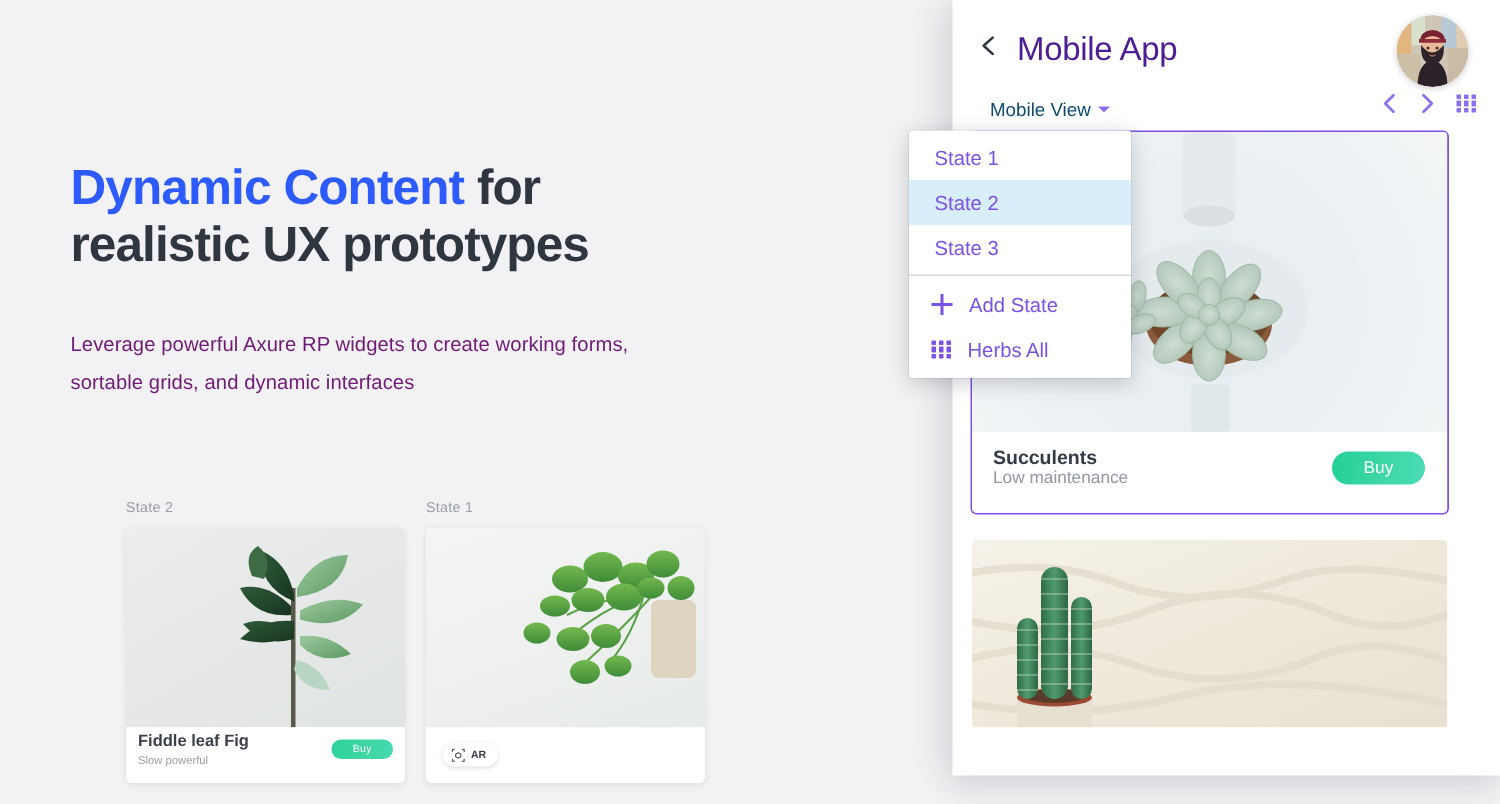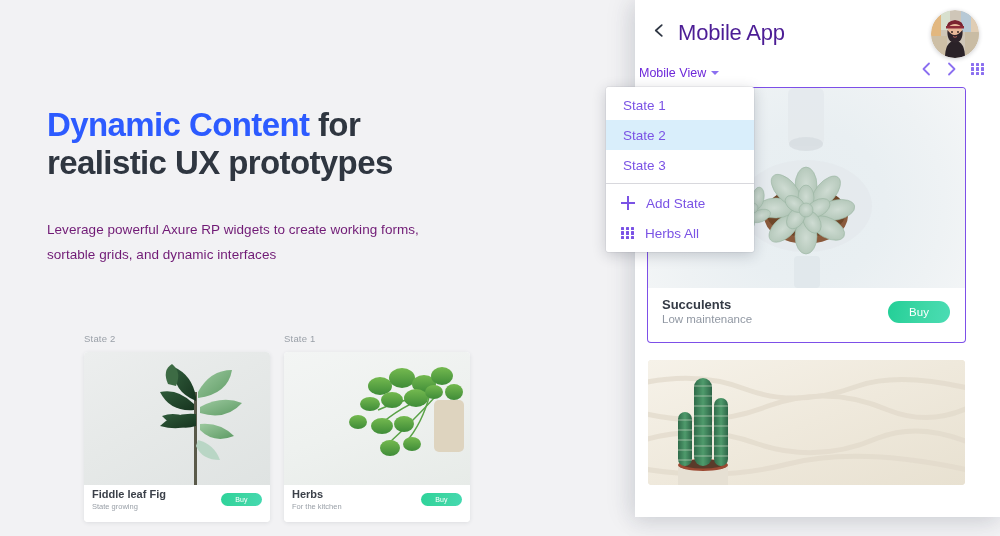--- a/index.html
+++ b/index.html
@@ -77,22 +77,22 @@
   }
   .avatar {
     position: absolute; right: 21px; top: 10px;
     width: 48px; height: 48px; border-radius: 50%;
     overflow: hidden; box-shadow: 0 1px 4px rgba(30,35,50,.22);
   }
 
   
   .toolbar { position: relative; height: 28px; }
   .mobile-view {
-    position: absolute; left: 4px; top: 4px;
-    font-size: 12.5px; color: #6d28d9; display: flex; align-items: center; gap: 5px;
+    position: absolute; left: 25px; top: 4px;
+    font-size: 12.5px; color: #0c4a6e; display: flex; align-items: center; gap: 5px;
   }
   .caret-dn {
     width: 0; height: 0; border-left: 4px solid transparent;
     border-right: 4px solid transparent; border-top: 4.5px solid #8b6ff0;
     display: inline-block;
   }
   .tool-right {
     position: absolute; right: 16px; top: 0px;
     display: flex; align-items: center; gap: 14px;
   }
@@ -222,21 +222,21 @@
         <svg class="ar-glyph" width="9" height="9" viewBox="0 0 16 16">
           <g fill="none" stroke="#3b4049" stroke-width="1.2">
             <path d="M1 4V1h3M12 1h3v3M15 12v3h-3M4 15H1v-3"></path>
             <path d="M8 5l3 1.6v3.2L8 11.4 5 9.8V6.6z"></path>
           </g>
         </svg>
         <span class="ar-txt">AR</span>
       </div>
       <div class="mini-info">
         <div class="mini-title">Fiddle leaf Fig</div>
-        <div class="mini-sub">State growing</div>
+        <div class="mini-sub">Slow powerful</div>
         <div class="mini-buy">Buy</div>
       </div>
     </div>
   </div>
 
   <div class="state-card s2">
     <div class="state-label">State 1</div>
     <div class="mini-card">
       <div class="mini-photo">
         <div class="ph bg-herbs"></div>
@@ -273,25 +273,20 @@
         </svg>
       </div>
       <div class="mini-ar">
         <svg class="ar-glyph" width="9" height="9" viewBox="0 0 16 16">
           <g fill="none" stroke="#3b4049" stroke-width="1.2">
             <path d="M1 4V1h3M12 1h3v3M15 12v3h-3M4 15H1v-3"></path>
             <path d="M8 5l3 1.6v3.2L8 11.4 5 9.8V6.6z"></path>
           </g>
         </svg>
         <span class="ar-txt">AR</span>
-      </div>
-      <div class="mini-info">
-        <div class="mini-title">Herbs</div>
-        <div class="mini-sub">For the kitchen</div>
-        <div class="mini-buy">Buy</div>
       </div>
     </div>
   </div>
 
   <div class="panel">
 
     <div class="panel-head">
       <svg class="back-chevron" viewBox="0 0 12 12">
         <path d="M9 1L3.5 6L9 11" fill="none" stroke="#2f3744" stroke-width="1.6" stroke-linecap="round" stroke-linejoin="round"></path>
       </svg>

